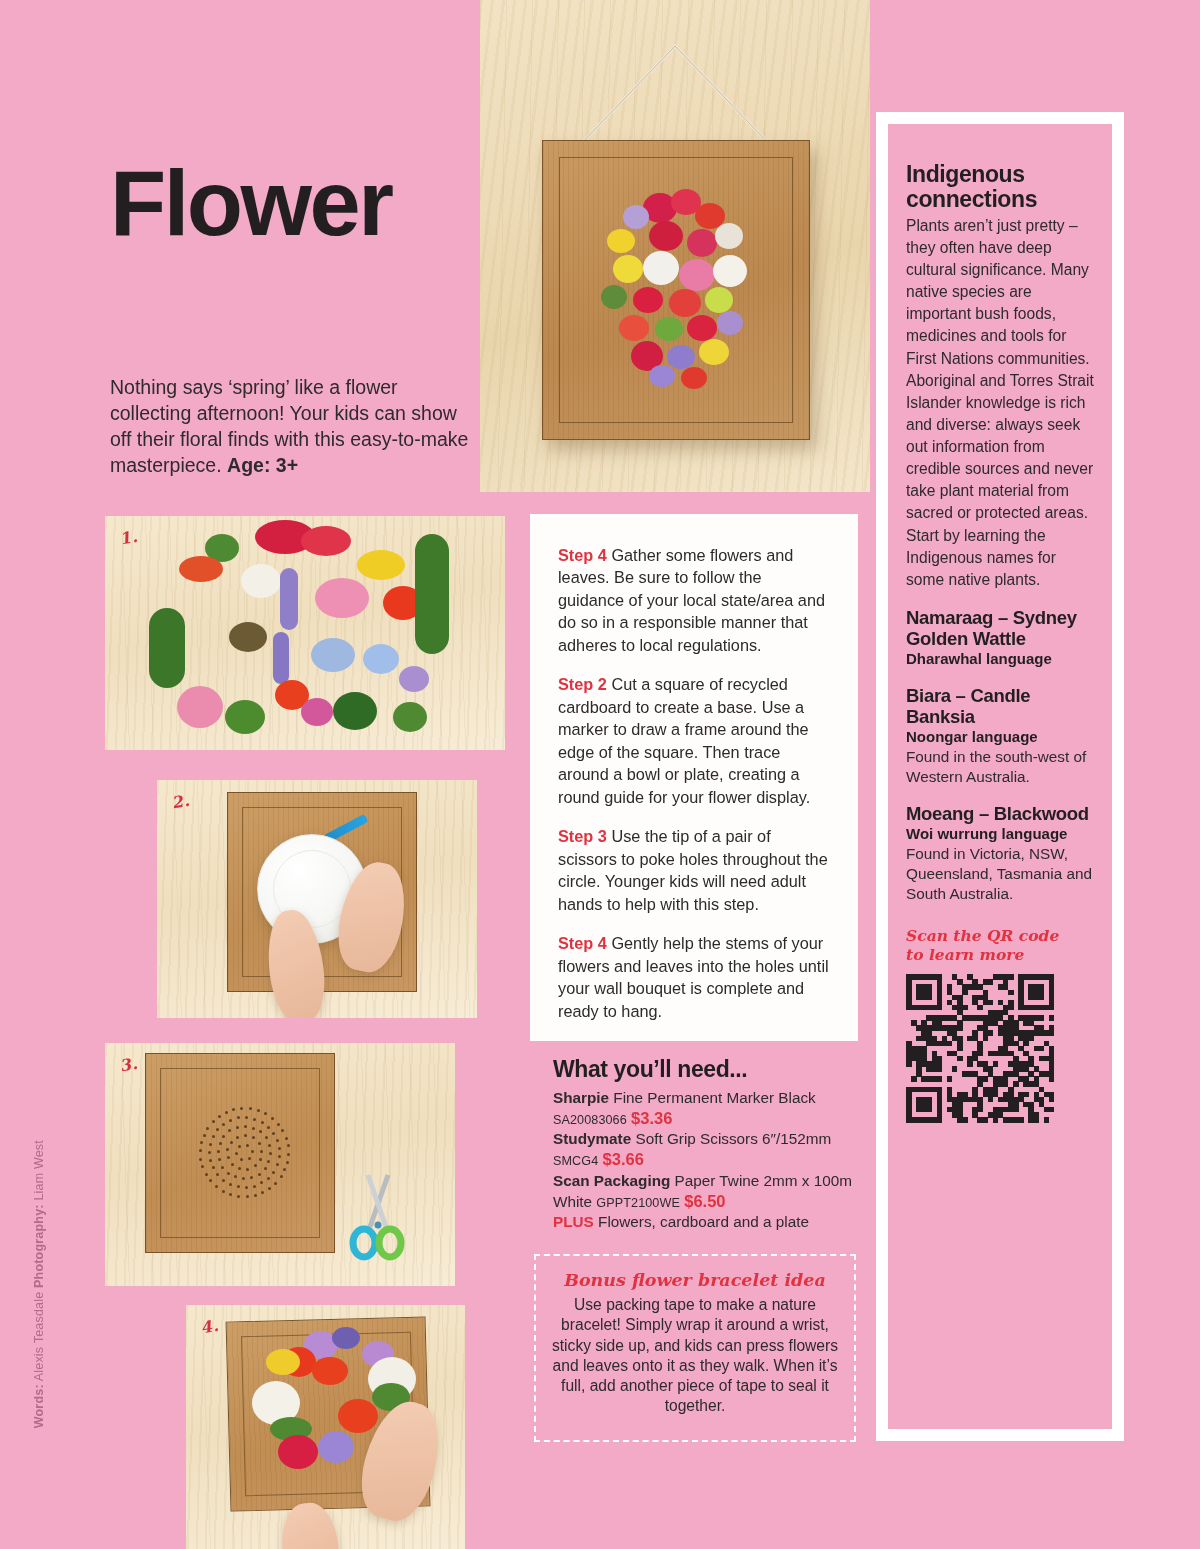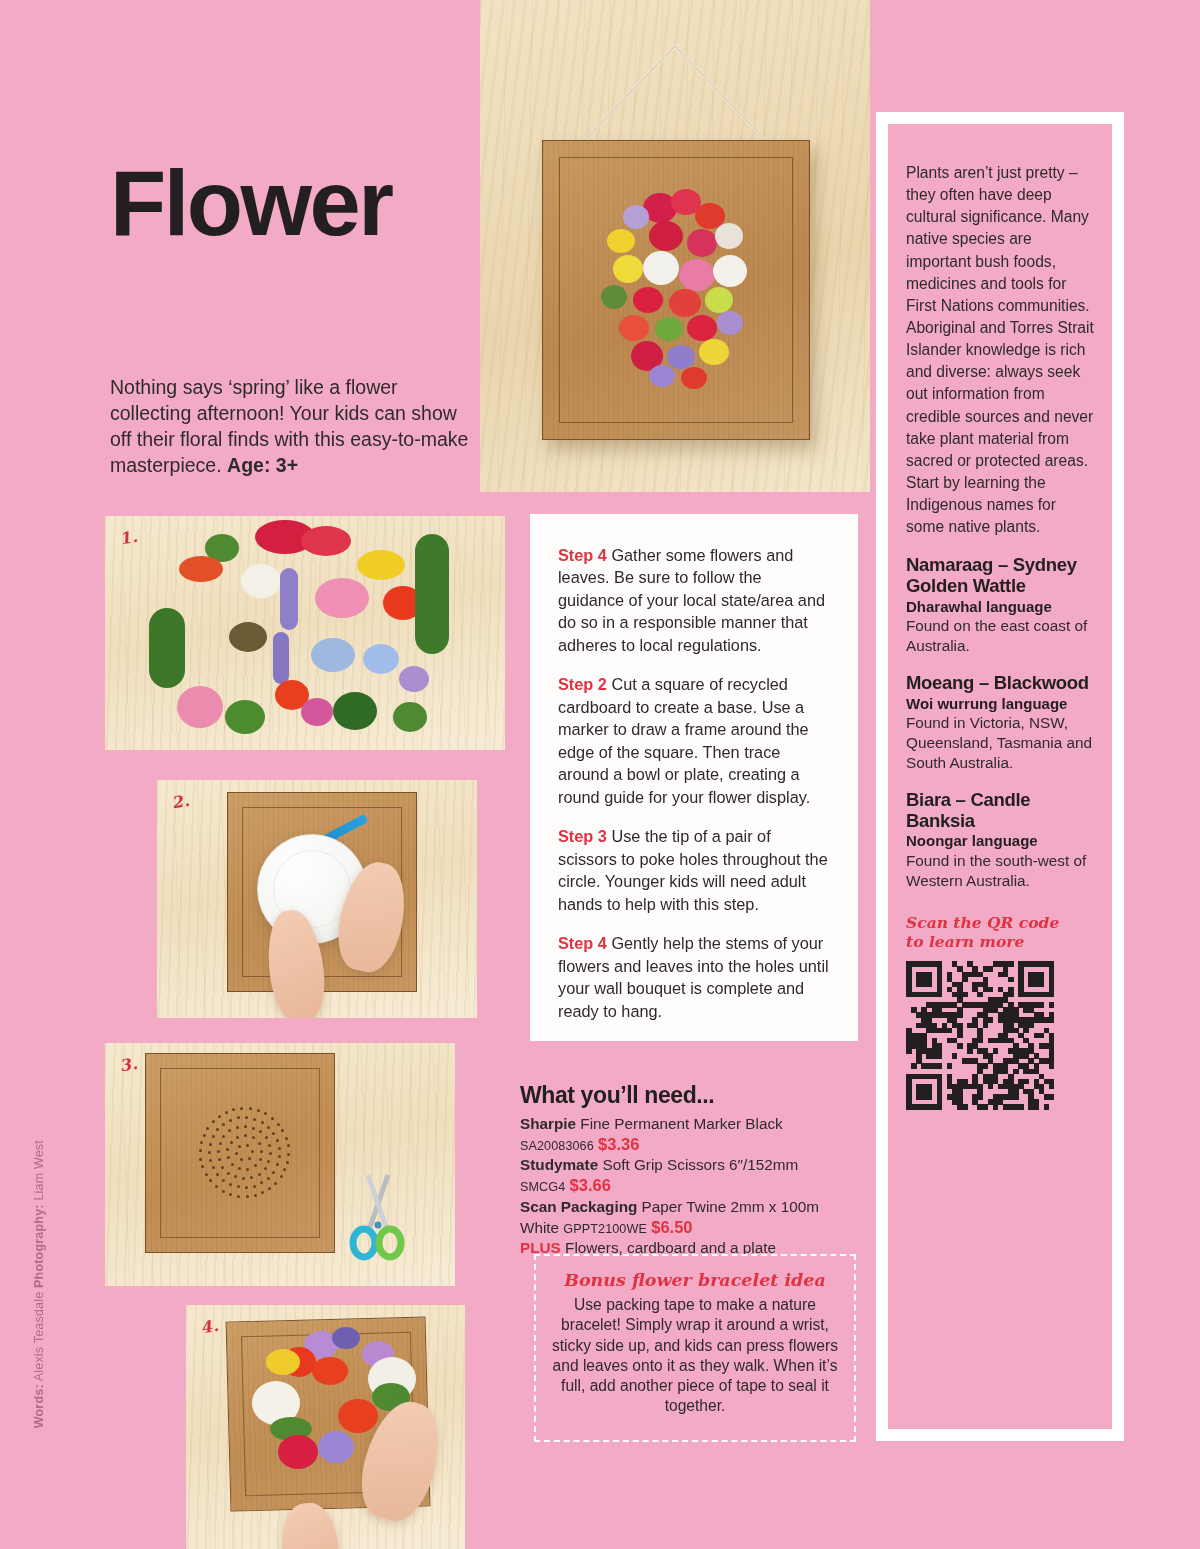--- a/index.html
+++ b/index.html
@@ -109,21 +109,21 @@
   
   .steps-panel {
     position:absolute; left:530px; top:514px; width:328px; height:527px;
     background:#fffdfb;
   }
   .steps-inner { padding: 30px 28px 0 28px; }
   .step-p { font-size:16.3px; line-height:1.38; margin-bottom:17px; color:#2e2a2b; }
   .step-p .lbl { color:#e03341; font-weight:700; }
 
   
-  .need { position:absolute; left:520px; top:1056px; width:310px;margin-top:26px; }
+  .need { position:absolute; left:553px; top:1056px; width:310px; }
   .need h3 { font-size:23px; font-weight:700; letter-spacing:-.4px; margin-bottom:5px; color:#231f20; }
   .need-line { font-size:15.3px; line-height:1.3; color:#2f2a2b; }
   .need-line b { font-weight:700; }
   .sku { font-size:12.6px; letter-spacing:.1px; }
   .price { color:#e03341; font-weight:700; font-size:16.5px; }
   .plus { color:#e03341; font-weight:700; }
 
   
   .bonus {
     position:absolute; left:534px; top:1254px; width:322px; height:188px;
@@ -415,36 +415,39 @@
     </div>
   </div>
 
   <div class="bonus">
     <div class="bonus-title">Bonus flower bracelet idea</div>
     <div class="bonus-body">Use packing tape to make a nature bracelet! Simply wrap it around a wrist, sticky side up, and kids can press flowers and leaves onto it as they walk. When it’s full, add another piece of tape to seal it together.</div>
   </div>
 
   <div class="sidebar">
     <div class="sidebar-inner">
+      <div class="sb-h2">
+        <span>Indigenous</span><br>
+        <span>connections</span>
+      </div>
       <div class="sb-body">Plants aren’t just pretty – they often have deep cultural significance. Many native species are important bush foods, medicines and tools for First Nations communities. Aboriginal and Torres Strait Islander knowledge is rich and diverse: always seek out information from credible sources and never take plant material from sacred or protected areas. Start by learning the Indigenous names for some native plants.</div>
 
       <div class="plant">
         <div class="plant-name">Namaraag – Sydney Golden Wattle</div>
         <div class="plant-lang">Dharawhal language</div>
-        <div class="plant-found">Found on the east coast of Australia.</div>
+      </div>
+      <div class="plant">
+        <div class="plant-name">Biara – Candle Banksia</div>
+        <div class="plant-lang">Noongar language</div>
+        <div class="plant-found">Found in the south-west of Western Australia.</div>
       </div>
       <div class="plant">
         <div class="plant-name">Moeang – Blackwood</div>
         <div class="plant-lang">Woi wurrung language</div>
         <div class="plant-found">Found in Victoria, NSW, Queensland, Tasmania and South Australia.</div>
-      </div>
-      <div class="plant">
-        <div class="plant-name">Biara – Candle Banksia</div>
-        <div class="plant-lang">Noongar language</div>
-        <div class="plant-found">Found in the south-west of Western Australia.</div>
       </div>
 
       <div class="scan">
         <span>Scan the QR code</span><br>
         <span>to learn more</span>
       </div>
       <div class="qr" id="qr">
           <i style="position:absolute;left:0px;top:0px;width:5.50344827586207px;height:5.50344827586207px;background:#231f20"></i>
           <i style="position:absolute;left:5.103448275862069px;top:0px;width:5.50344827586207px;height:5.50344827586207px;background:#231f20"></i>
           <i style="position:absolute;left:10.206896551724139px;top:0px;width:5.50344827586207px;height:5.50344827586207px;background:#231f20"></i>

